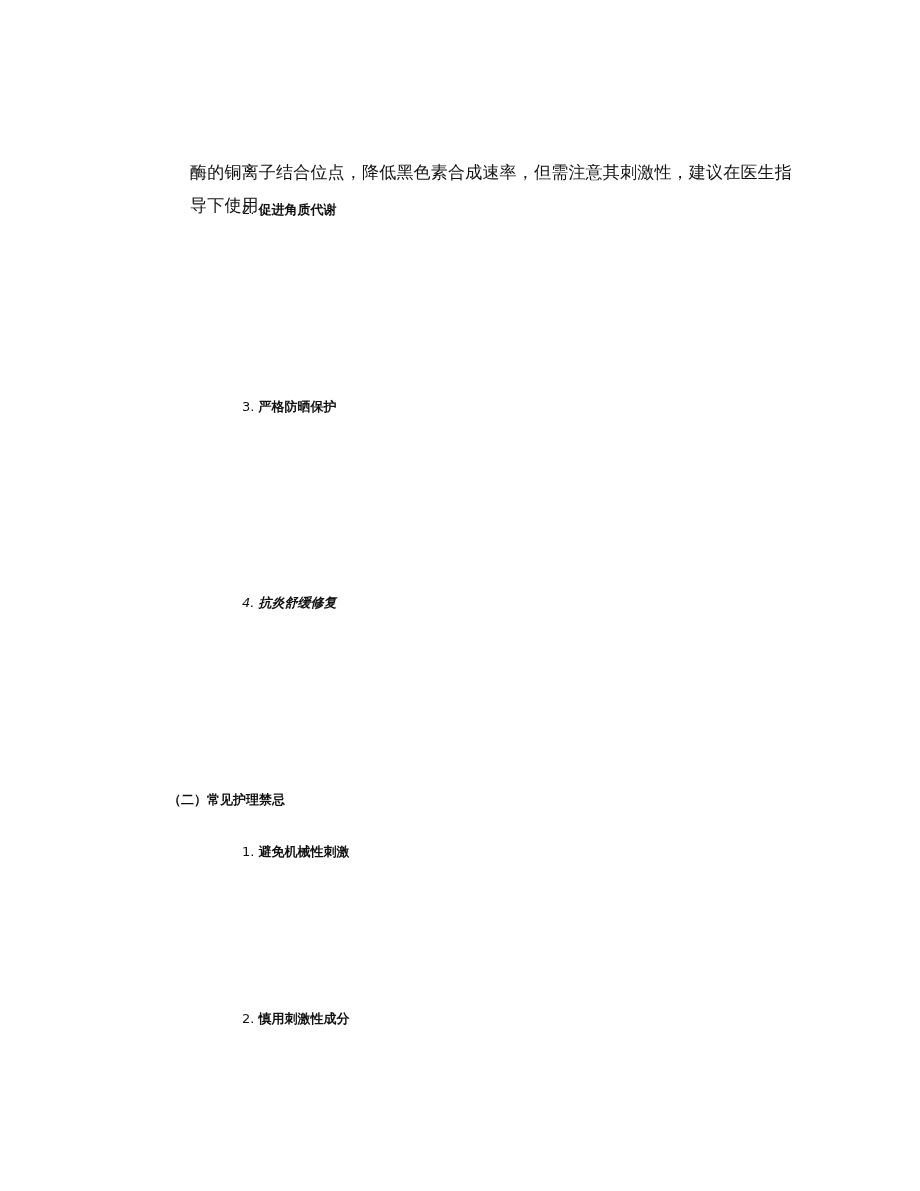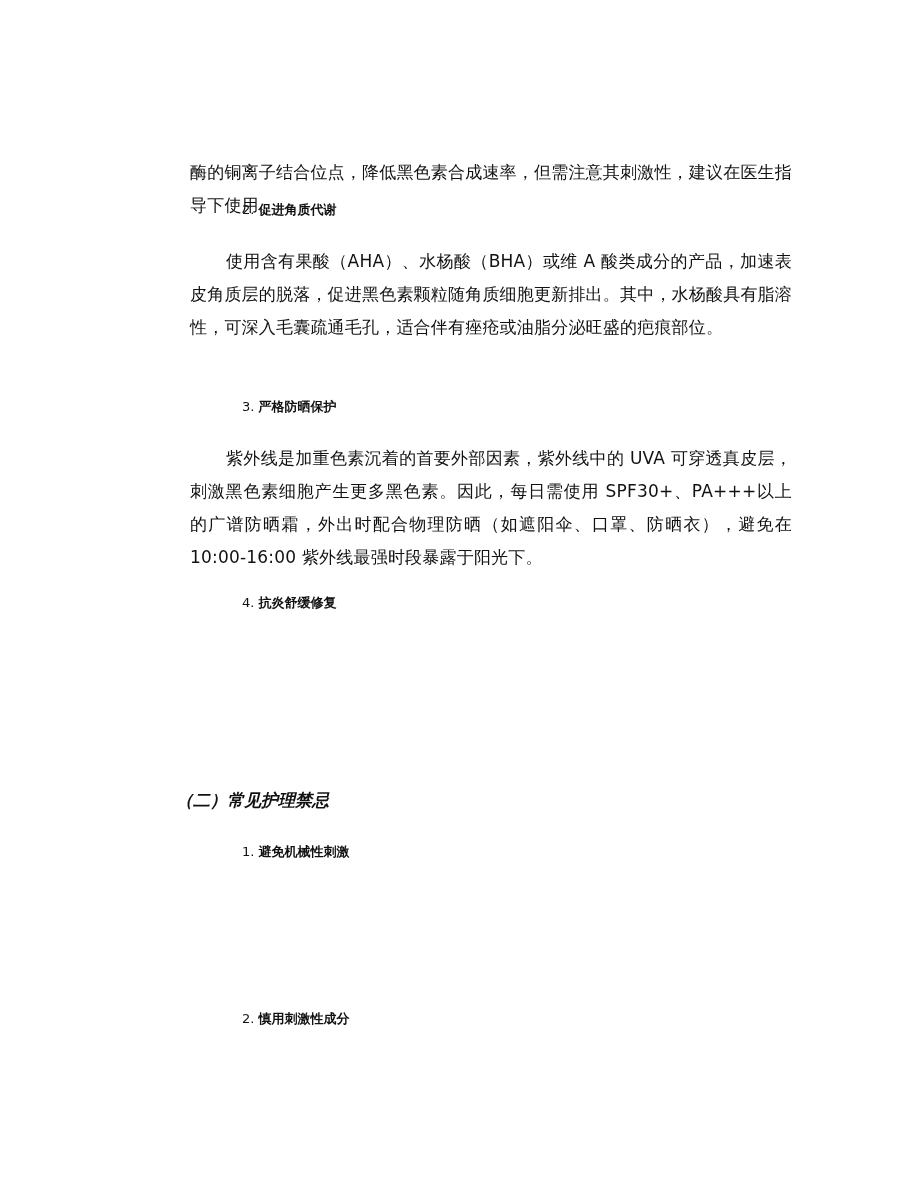--- a/index.html
+++ b/index.html
@@ -5,47 +5,45 @@
   html, body { margin: 0; padding: 0; background: #ffffff; }
   body { width: 920px; height: 1191px; position: relative; overflow: hidden;
          font-family: "DejaVu Sans", "Liberation Sans", sans-serif; color: #111; }
   .page { position: absolute; left: 0; top: 0; width: 920px; height: 1191px; }
   .para { position: absolute; left: 190px; width: 602px; font-size: 17px; line-height: 33px;
           text-align: justify; text-indent: 36px; margin: 0; letter-spacing: 0.2px; }
   .para.noindent { text-indent: 0; }
   .heading { position: absolute; left: 242px; font-size: 13px; line-height: 24px; margin: 0; }
   .heading .num { font-weight: normal; }
   .heading .ttl { font-weight: bold; }
-  .section { position: absolute; left: 176px; font-size: 17px; line-height: 24px; margin: 0; font-weight: bold; font-style: italic; }
+  .section { position: absolute; left: 168px; font-size: 13px; line-height: 24px; margin: 0; font-weight: bold; }
   .watermark { position: absolute; left: 232px; top: 548px; font-family: "Liberation Sans", sans-serif;
                font-size: 58px; line-height: 60px; color: rgba(150,150,150,0.28); letter-spacing: 1px;
                pointer-events: none; white-space: nowrap; }
 </style>
 </head>
 <body>
 
 <div class="page">
 
   <p class="para noindent" style="top:109px;margin-top:47px;">酶的铜离子结合位点，降低黑色素合成速率，但需注意其刺激性，建议在医生指导下使用。</p>
 
   <p class="heading" style="top:198px;">
     <span class="num">2.</span>
     <span class="ttl">促进角质代谢</span>
   </p>
 
-  <p class="para" style="top:245px;">使用含有果酸（AHA）、水杨酸（BHA）或维 A 酸类成分的产品，加速表皮角质层的脱落，促进黑色素颗粒随角质细胞更新排出。其中，水杨酸具有脂溶性，可深入毛囊疏通毛孔，适合伴有痤疮或油脂分泌旺盛的疤痕部位。</p>
 
   <p class="heading" style="top:395px;">
     <span class="num">3.</span>
     <span class="ttl">严格防晒保护</span>
   </p>
 
-  <p class="para" style="top:442px;">紫外线是加重色素沉着的首要外部因素，紫外线中的 UVA 可穿透真皮层，刺激黑色素细胞产生更多黑色素。因此，每日需使用 SPF30+、PA+++以上的广谱防晒霜，外出时配合物理防晒（如遮阳伞、口罩、防晒衣），避免在 10:00-16:00 紫外线最强时段暴露于阳光下。</p>
 
-  <p class="heading" style="top:591px;">
+  <p class="heading" style="top:591px;font-style:italic;">
     <span class="num">4.</span>
     <span class="ttl">抗炎舒缓修复</span>
   </p>
 
 
   <p class="section" style="top:788px;">（二）常见护理禁忌</p>
 
   <p class="heading" style="top:840px;">
     <span class="num">1.</span>
     <span class="ttl">避免机械性刺激</span>

